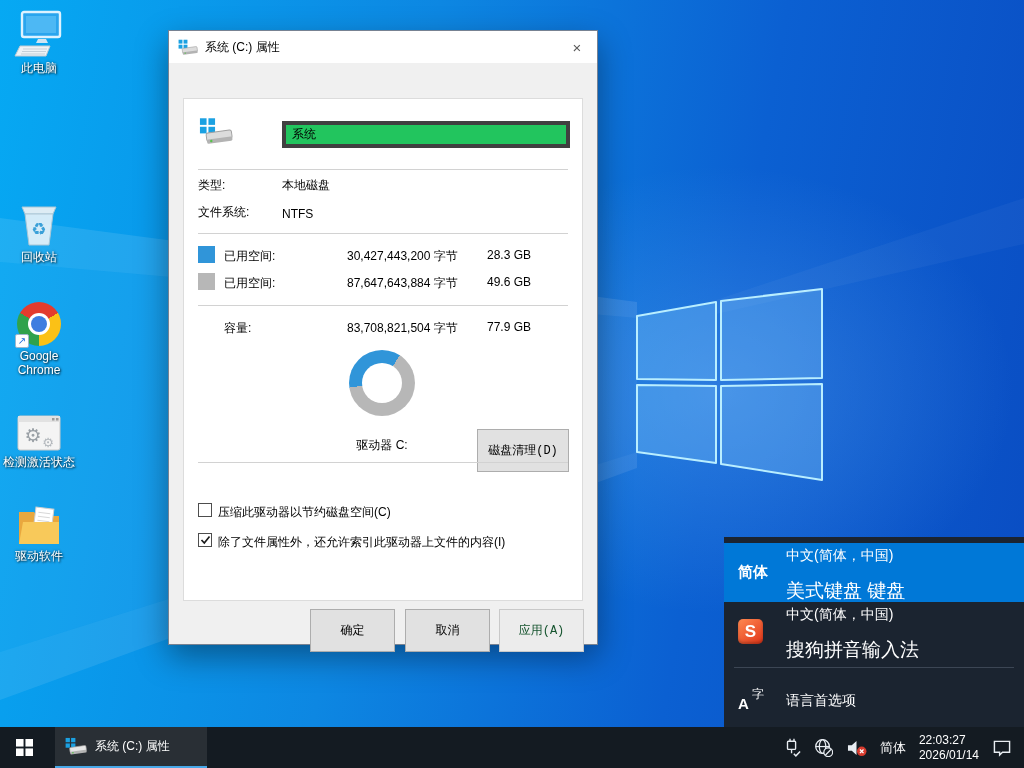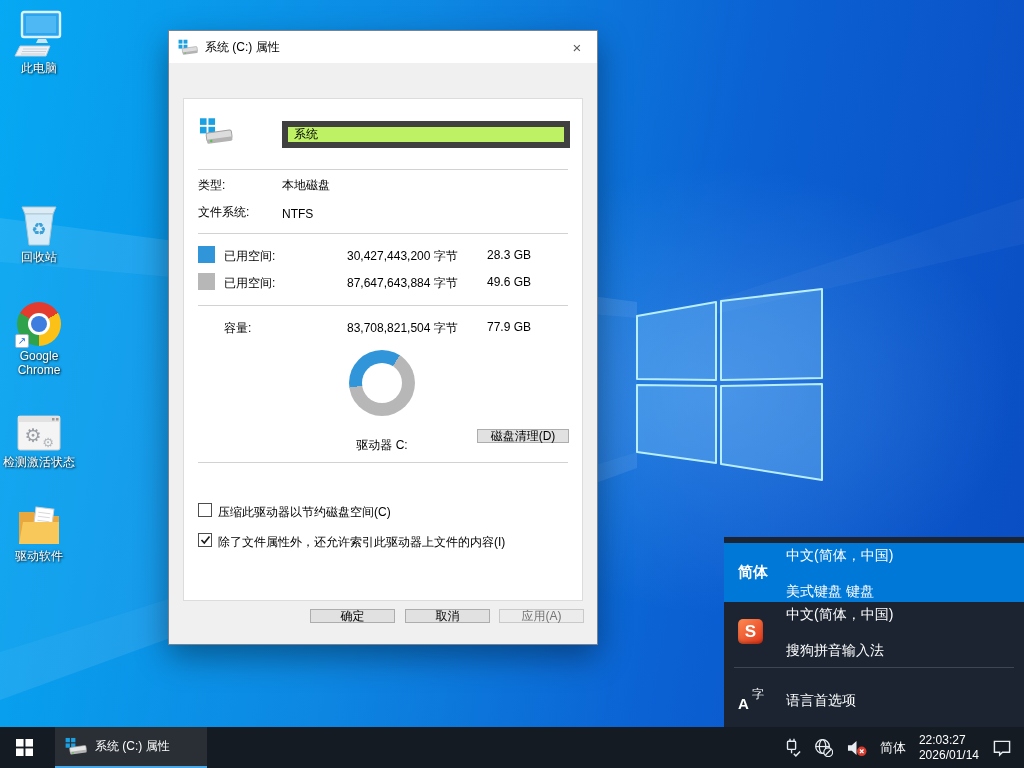--- a/index.html
+++ b/index.html
@@ -37,42 +37,42 @@
   .tabs{ position:absolute; left:14px; top:42px; display:flex; align-items:flex-end; z-index:2; }
   .tab{ font-size:12px; color:#000; background:#f0f0f0; border:1px solid #d9d9d9;
     padding:4px 9px 4px; margin-right:1px; position:relative; top:1px; cursor:pointer; }
   .tab.active{ background:#fff; border-color:#dcdcdc; border-bottom:1px solid #fff;
     padding:6px 11px 5px; top:2px; }
   .tab-page{ position:absolute; left:14px; top:67px; width:400px; height:503px; background:#fff;
     border:1px solid #dcdcdc; }
   .sep{ position:absolute; left:14px; width:370px; height:1px; background:#d2d2d2; }
   .lbl{ position:absolute; font-size:12px; color:#000; }
   .drive-input{ position:absolute; left:98px; top:22px; width:288px; height:27px;
-    border:6px solid #404040; background:#bef264; font-size:12px; padding:0 6px;
+    border:4px solid #404040; background:#22c55e; font-size:12px; padding:0 6px;
     font-family:"Liberation Sans","DejaVu Sans",sans-serif; color:#000; }
   .swatch{ position:absolute; left:14px; width:17px; height:17px; }
   .donut{ position:absolute; left:165px; top:251px; width:66px; height:66px; border-radius:50%; }
   .donut-hole{ position:absolute; left:13px; top:13px; width:40px; height:40px; border-radius:50%; background:#fff; }
-  .win-btn{ position:absolute; height:14px; background:#e1e1e1; border:1px solid #adadad;
-    font-size:12px; color:#000; font-family:Liberation Sans, sans-serif;
+  .win-btn{ position:absolute; height:43px; background:#e1e1e1; border:1px solid #adadad;
+    font-size:12px; color:#000; font-family:Liberation Mono, monospace;
     display:flex; align-items:center; justify-content:center; cursor:pointer; }
-  .win-btn.disabled{ background:#ececec; border-color:#c9c9c9; color:#737373; cursor:default; }
+  .win-btn.disabled{ background:#ececec; border-color:#c9c9c9; color:#14532d; cursor:default; }
   .checkbox{ position:absolute; left:14px; width:14px; height:14px; border:1px solid #4d4d4d;
     background:#fff; display:flex; align-items:center; justify-content:center; cursor:pointer; }
 
   
   .lang-flyout{ position:absolute; left:724px; top:537px; width:300px; height:190px;
     background:#1b2430; padding-top:6px; }
   .lang-item{ display:flex; align-items:center; height:59px; padding:0 8px 0 14px; color:#fff; cursor:pointer; }
   .lang-item.selected{ background:#0078d7; }
   .lang-item.short{ height:52px; }
   .lang-icon-col{ width:48px; display:flex; align-items:center; }
   .lang-badge{ font-size:15px; font-weight:bold; }
   .lang-title{ font-size:14px; line-height:20px; }
-  .lang-sub{ font-size:14px; line-height:20px;margin-top:16px; }
+  .lang-sub{ font-size:19px; line-height:20px;margin-top:16px; }
   .flyout-divider{ height:1px; background:#3c4654; margin:6px 10px; }
   .sogou-icon{ width:25px; height:25px; border-radius:5px; background:linear-gradient(140deg,#ff8a52,#e03418);
     color:#fff; font-weight:bold; font-size:17px; line-height:25px; text-align:center;
     box-shadow:inset 0 -2px 3px rgba(0,0,0,.25); }
   .langpref-icon{ position:relative; width:26px; height:24px; color:#fff; }
   .langpref-icon .a{ position:absolute; left:0; bottom:0; font-size:15px; font-weight:bold; }
   .langpref-icon .zi{ position:absolute; right:0; top:-2px; font-size:12px; }
 
   
   .taskbar{ position:absolute; left:0; top:727px; width:1024px; height:41px; background:#141b22;

